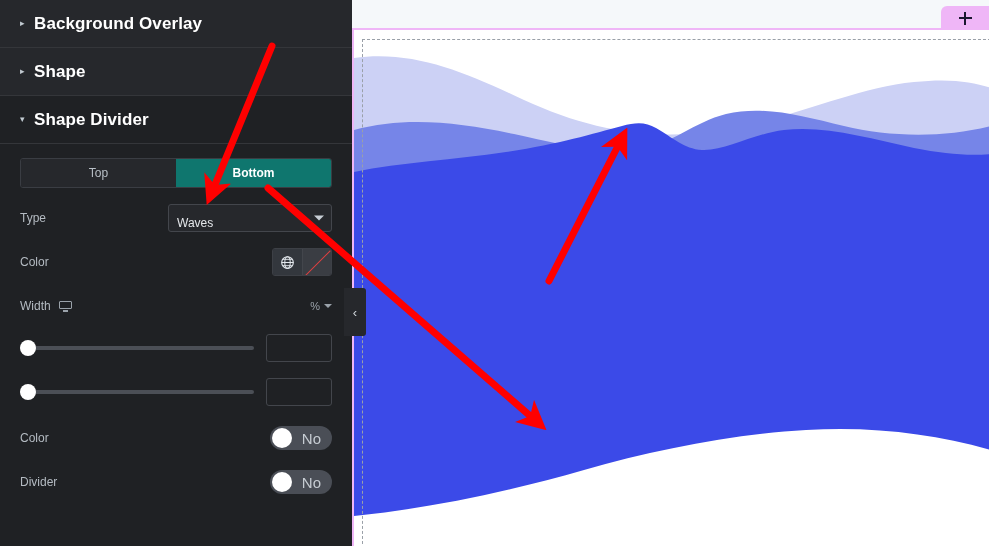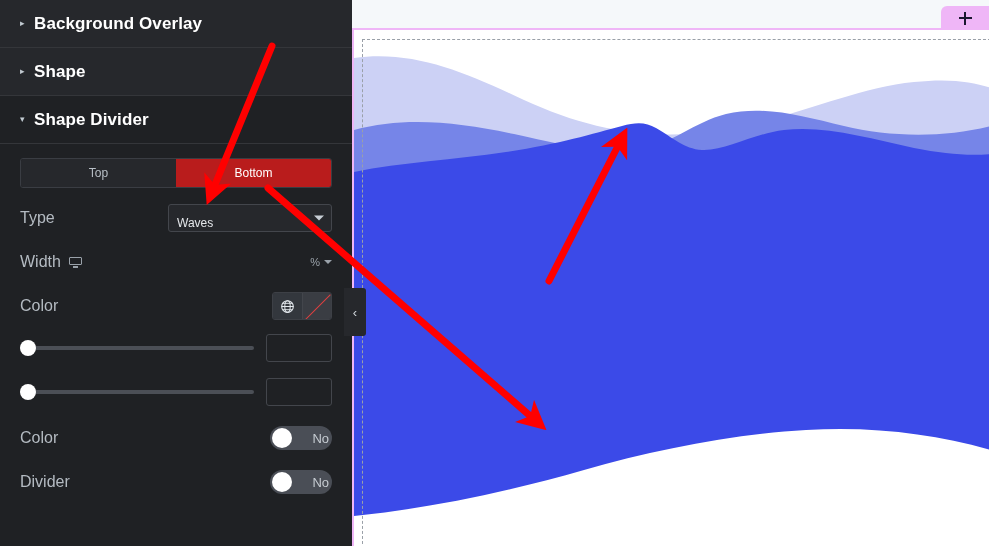--- a/index.html
+++ b/index.html
@@ -45,28 +45,28 @@
     border-radius: 3px; overflow: hidden;
     margin: 0 0 14px 0;
     border: 1px solid #3a3d43;
     text-align: right;
   }
   .choose-opt {
     flex: 1; display: flex; align-items: center; justify-content: center;
     font-size: 12px; color: #b8bfc6; background: #26282c;
     cursor: pointer;
   }
-  .choose-opt.active { background: #b91c1c; color: #ffffff; }
+  .choose-opt.active { background: #0f766e; color: #ffffff; font-weight: bold; }
 
   .row {
     display: flex; align-items: center;
     min-height: 32px; margin-bottom: 12px;
   }
   .row-label {
-    font-size: 16px; color: #b4bbc2;
+    font-size: 12px; color: #b4bbc2;
     flex: 0 0 auto; display: flex; align-items: center; gap: 8px;
   }
   .spacer { flex: 1 1 auto; }
 
   .device-icon { display: inline-block; width: 13px; height: 11px; position: relative; }
   .device-icon i {
     position: absolute; left: 0; top: 0;
     width: 13px; height: 8px;
     border: 1px solid #9aa2aa; border-radius: 1px;
   }
@@ -169,22 +169,22 @@
     width: 62px; height: 24px; border-radius: 12px;
     background: #4a4e56; position: relative; cursor: pointer;
     display: flex; align-items: center;
   }
   .switch-knob {
     position: absolute; left: 2px; top: 2px;
     width: 20px; height: 20px; border-radius: 50%;
     background: #ffffff;
   }
   .switch-text {
-    position: absolute; right: 3px;
-    font-size: 13px; color: #c6ccd2;
+    position: absolute; right: 11px;
+    font-size: 15px; color: #c6ccd2;
   }
 
   
   #collapse-handle {
     position: absolute; left: 344px; top: 288px;
     width: 22px; height: 48px;
     background: #26282c;
     border-radius: 0 3px 3px 0;
     display: flex; align-items: center; justify-content: center;
     color: #cfd5db; font-size: 13px;
@@ -271,53 +271,53 @@
         <div class="choose-opt active">Bottom</div>
       </div>
 
       <div class="row">
         <span class="row-label">Type</span>
         <span class="spacer"></span>
         <div class="select-wrap">
           <div class="select-box">Waves</div>
           <span class="select-arrow"></span>
         </div>
-      </div>
-
-      <div class="row">
-        <span class="row-label">
-          <span>Width</span>
-          <span class="device-icon">
-              <i></i>
-              <b></b>
-            </span>
-        </span>
-        <span class="spacer"></span>
-        <span class="unit">
-          <span>%</span>
-          <span class="chev"></span>
-        </span>
       </div>
 
       <div class="row">
         <span class="row-label">Color</span>
         <span class="spacer"></span>
         <div class="color-ctl">
           <span class="globe">
             <svg width="15" height="15" viewBox="0 0 16 16" aria-hidden="true">
               <circle cx="8" cy="8" r="6.2" fill="none" stroke="#e3e8ed" stroke-width="1.2"></circle>
               <ellipse cx="8" cy="8" rx="2.9" ry="6.2" fill="none" stroke="#e3e8ed" stroke-width="1.1"></ellipse>
               <line x1="1.8" y1="8" x2="14.2" y2="8" stroke="#e3e8ed" stroke-width="1.1"></line>
               <line x1="2.8" y1="4.6" x2="13.2" y2="4.6" stroke="#e3e8ed" stroke-width="1"></line>
               <line x1="2.8" y1="11.4" x2="13.2" y2="11.4" stroke="#e3e8ed" stroke-width="1"></line>
             </svg>
           </span>
           <span class="swatch-none"></span>
         </div>
       </div>
+
+      <div class="row">
+        <span class="row-label">
+          <span>Width</span>
+          <span class="device-icon">
+              <i></i>
+              <b></b>
+            </span>
+        </span>
+        <span class="spacer"></span>
+        <span class="unit">
+          <span>%</span>
+          <span class="chev"></span>
+        </span>
+      </div>
       <div class="slider-row">
         <span class="slider">
           <span class="slider-track"></span>
           <span class="slider-thumb"></span>
         </span>
         <input class="num-input" type="text" value="" style="">
       </div>
 
       <div class="slider-row">
         <span class="slider">

